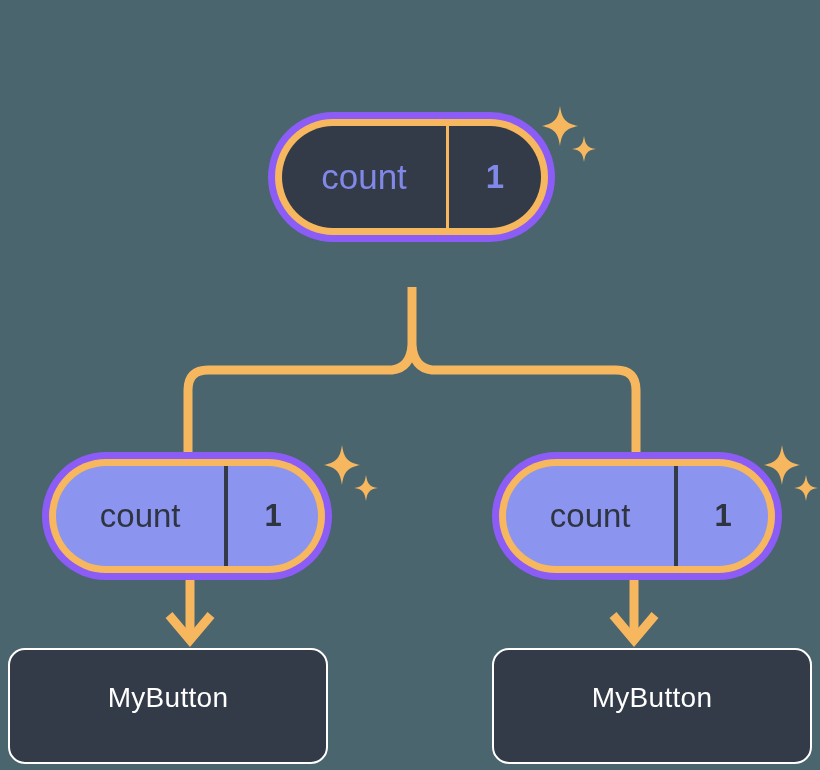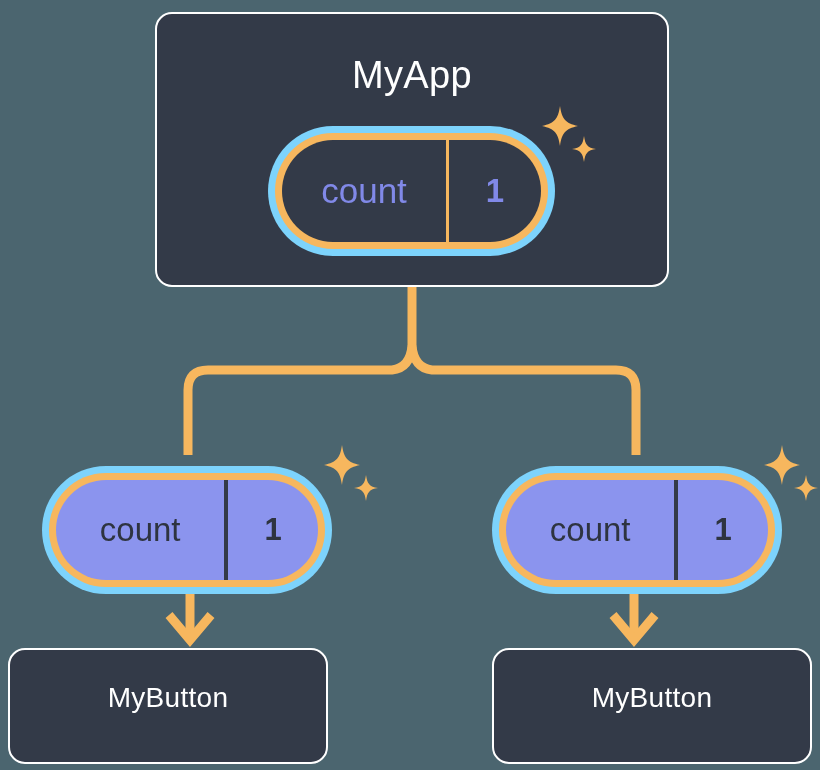--- a/index.html
+++ b/index.html
@@ -49,26 +49,25 @@
   .pill {
     position: absolute;
     box-sizing: border-box;
     border-radius: 999px;
     display: flex;
     align-items: stretch;
   }
   
   .pill-outer {
     border-radius: 999px;
-    background: #7dd3fc;
+    background: #8b5cf6;
     padding: 7px;
     width: 100%;
     height: 100%;
     box-sizing: border-box;
-    margin-top: 14px;
   }
   
   .pill-mid {
     border-radius: 999px;
     background: #f7b75e;
     padding: 7px;
     width: 100%;
     height: 100%;
     box-sizing: border-box;
   }
@@ -144,23 +143,20 @@
     <path d="M 412 346 Q 410 368 392 370 L 208 370 Q 188 370 188 390 L 188 455" fill="none" stroke="#f7b75e" stroke-width="9" stroke-linecap="butt" stroke-linejoin="round"></path>
     <path d="M 412 346 Q 414 368 432 370 L 616 370 Q 636 370 636 390 L 636 455" fill="none" stroke="#f7b75e" stroke-width="9" stroke-linecap="butt" stroke-linejoin="round"></path>
 
     <path d="M 190 578 L 190 640" fill="none" stroke="#f7b75e" stroke-width="9" stroke-linecap="butt"></path>
     <path d="M 169 615 L 190 640 L 211 615" fill="none" stroke="#f7b75e" stroke-width="9" stroke-linecap="butt" stroke-linejoin="miter"></path>
 
     <path d="M 634 578 L 634 640" fill="none" stroke="#f7b75e" stroke-width="9" stroke-linecap="butt"></path>
     <path d="M 613 615 L 634 640 L 655 615" fill="none" stroke="#f7b75e" stroke-width="9" stroke-linecap="butt" stroke-linejoin="miter"></path>
   </svg>
 
-  <div class="comp-box" id="myapp-box">
-    <div class="comp-title" id="myapp-title">MyApp</div>
-  </div>
 
   <div class="pill" id="pill-top">
     <div class="pill-outer">
       <div class="pill-mid">
         <div class="pill-inner">
           <div class="pill-cell pill-key">count</div>
           <div class="pill-divider"></div>
           <div class="pill-cell pill-val">1</div>
         </div>
       </div>

